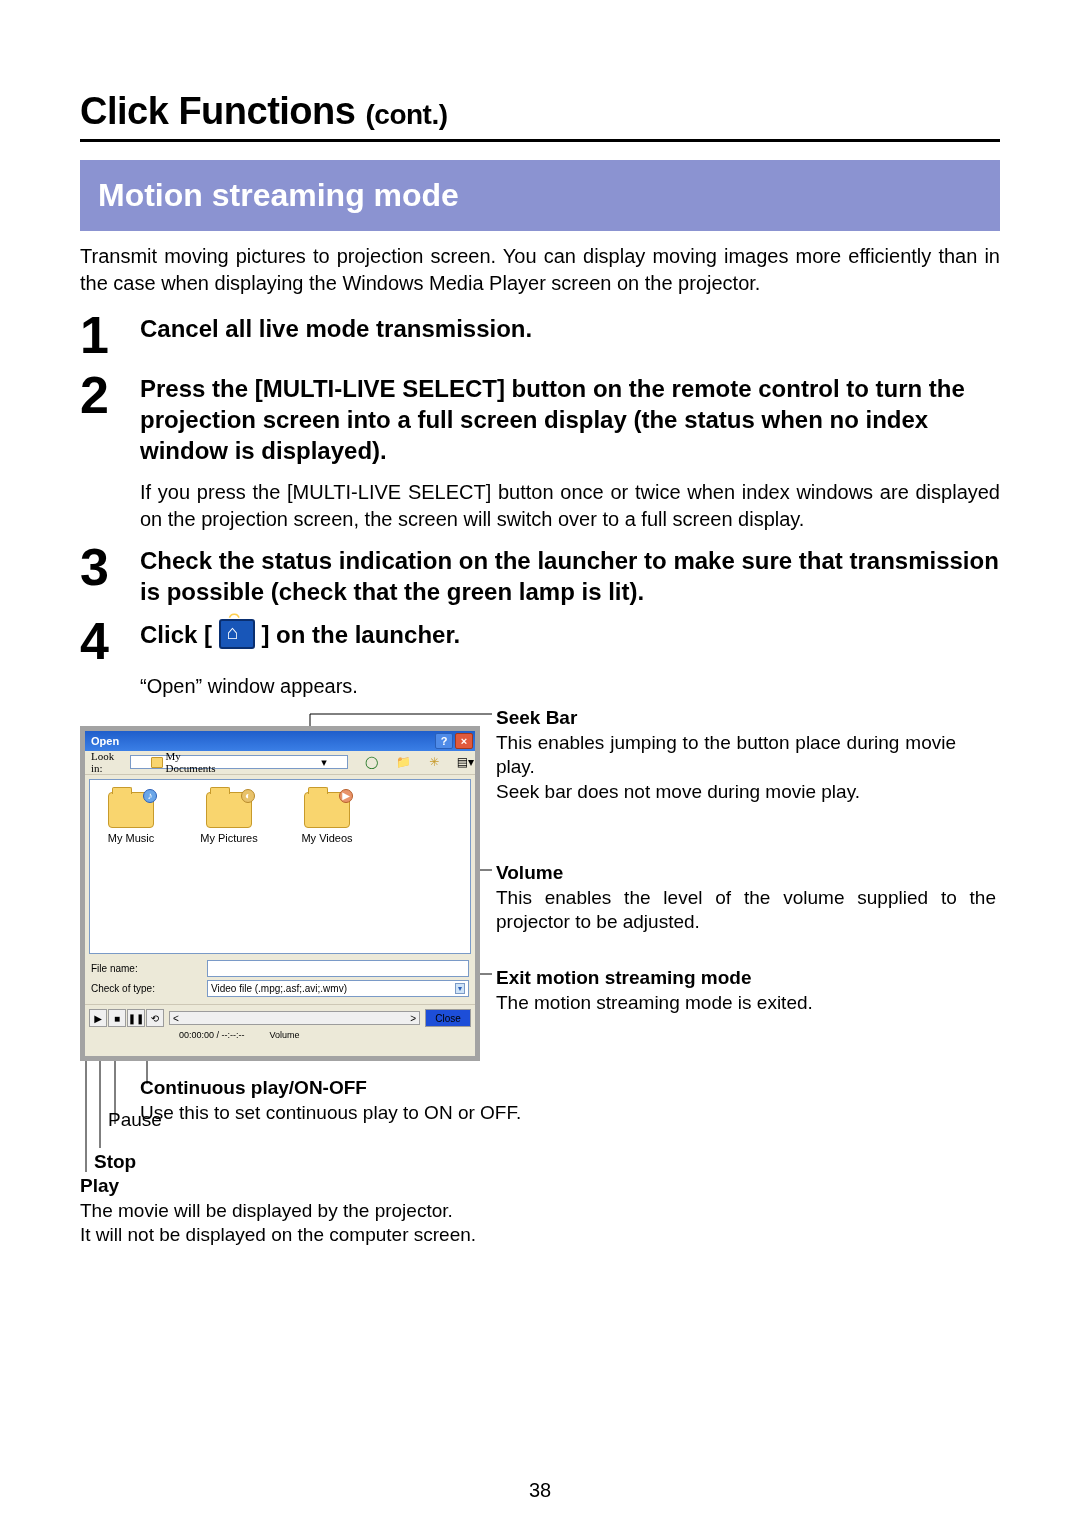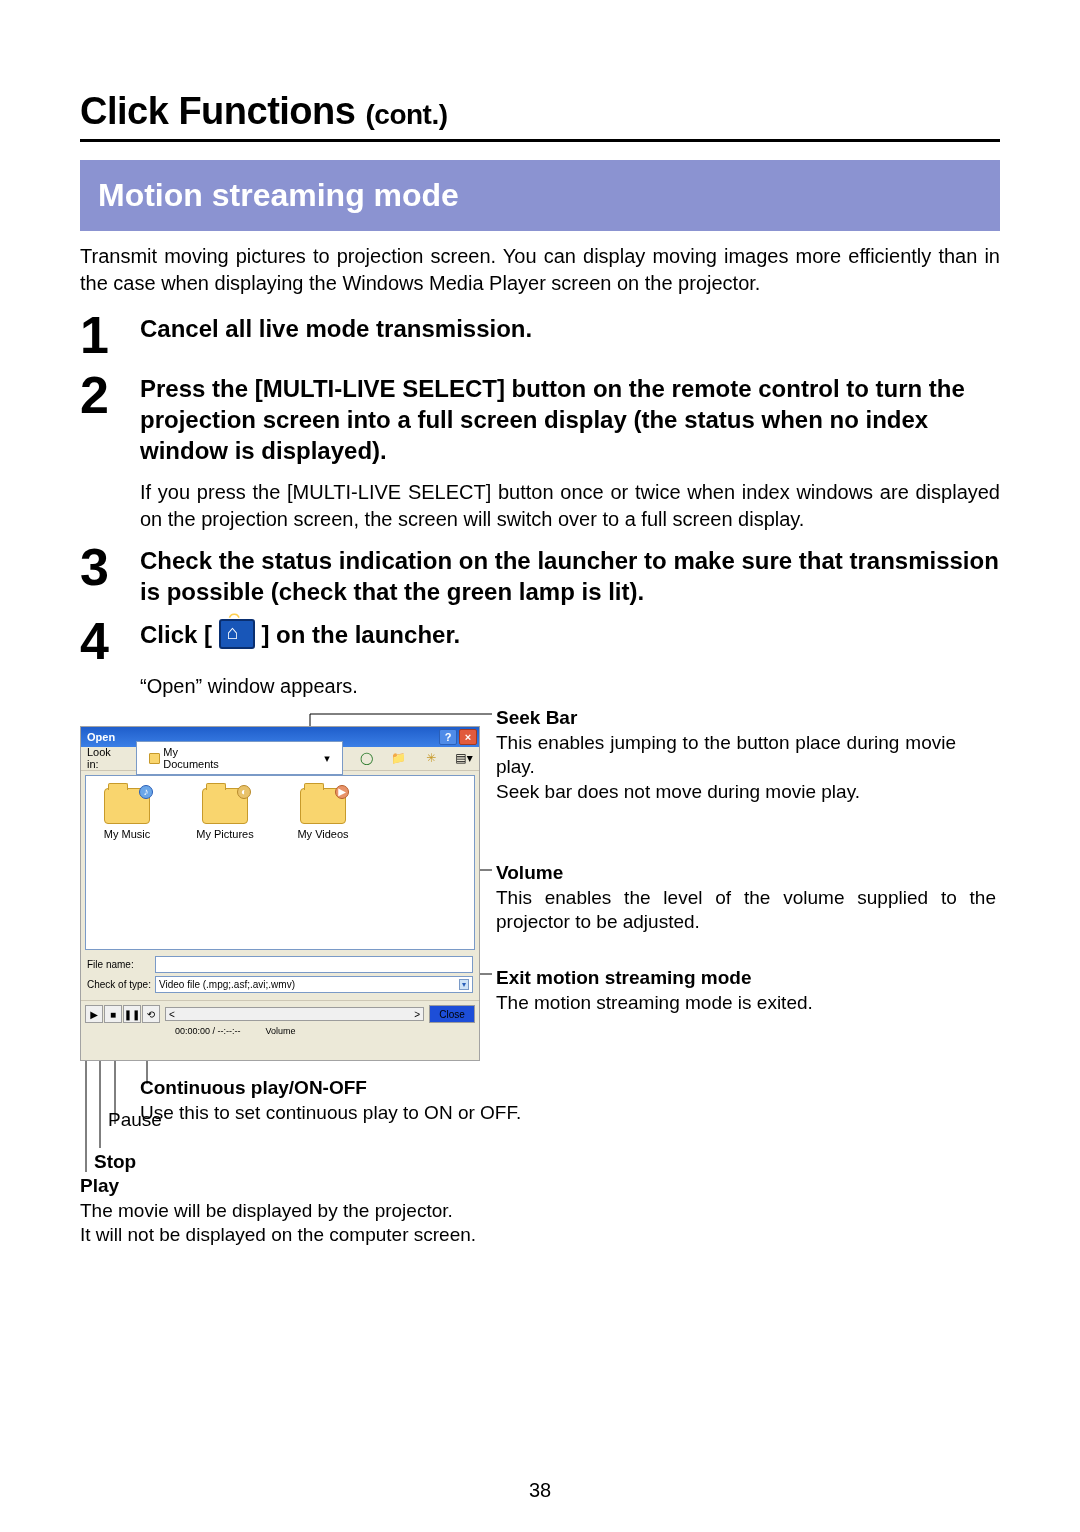--- a/index.html
+++ b/index.html
@@ -100,21 +100,21 @@
     height: 560px;
   }
   
   .open-window {
     position: absolute;
     left: 0px;
     top: 20px;
     width: 400px;
     height: 335px;
     background: #ece9d8;
-    border: 1px solid #a3a3a3;
+    border: 5px solid #a3a3a3;
     font-family: Tahoma, Arial, sans-serif;
     font-size: 11px;
   }
   .open-titlebar {
     height: 20px;
     background: linear-gradient(#1f5ecb, #3b7fe6);
     color: #fff;
     display: flex;
     align-items: center;
     padding: 0 2px 0 6px;
@@ -136,28 +136,29 @@
   .tb-help { background: #4f8be8; border: 1px solid #2a5fb8; }
   .tb-close { background: #e15a3d; border: 1px solid #a03820; }
   .open-toolbar {
     height: 24px;
     display: flex;
     align-items: center;
     padding: 0 6px;
     gap: 16px;
     background: #ece9d8;
     border-bottom: 1px solid #cdc7b5;
+    font-family: Liberation Serif, serif;
   }
   .tool-select {
     display: inline-flex;
     align-items: center;
     background: #fff;
     border: 1px solid #7a9ac7;
-    height: 34px;
-    padding: 0 12px;
+    height: 14px;
+    padding: 0 20px;
     gap: 3px;
   }
   .mini-folder {
     width: 14px;
     height: 11px;
     background: #f9d56e;
     border: 1px solid #c79a2b;
     border-radius: 1px;
   }
   .tool-icon {
@@ -231,20 +232,21 @@
   .row .field {
     flex: 1;
     background: #fff;
     border: 1px solid #7a9ac7;
     height: 17px;
     font-size: 10px;
     padding: 1px 3px;
     display: flex;
     align-items: center;
     justify-content: space-between;
+    margin-left: 48px;
   }
   .player-bar {
     height: 28px;
     display: flex;
     align-items: center;
     padding: 0 4px;
     gap: 1px;
     border-top: 1px solid #cdc7b5;
   }
   .pbtn {

